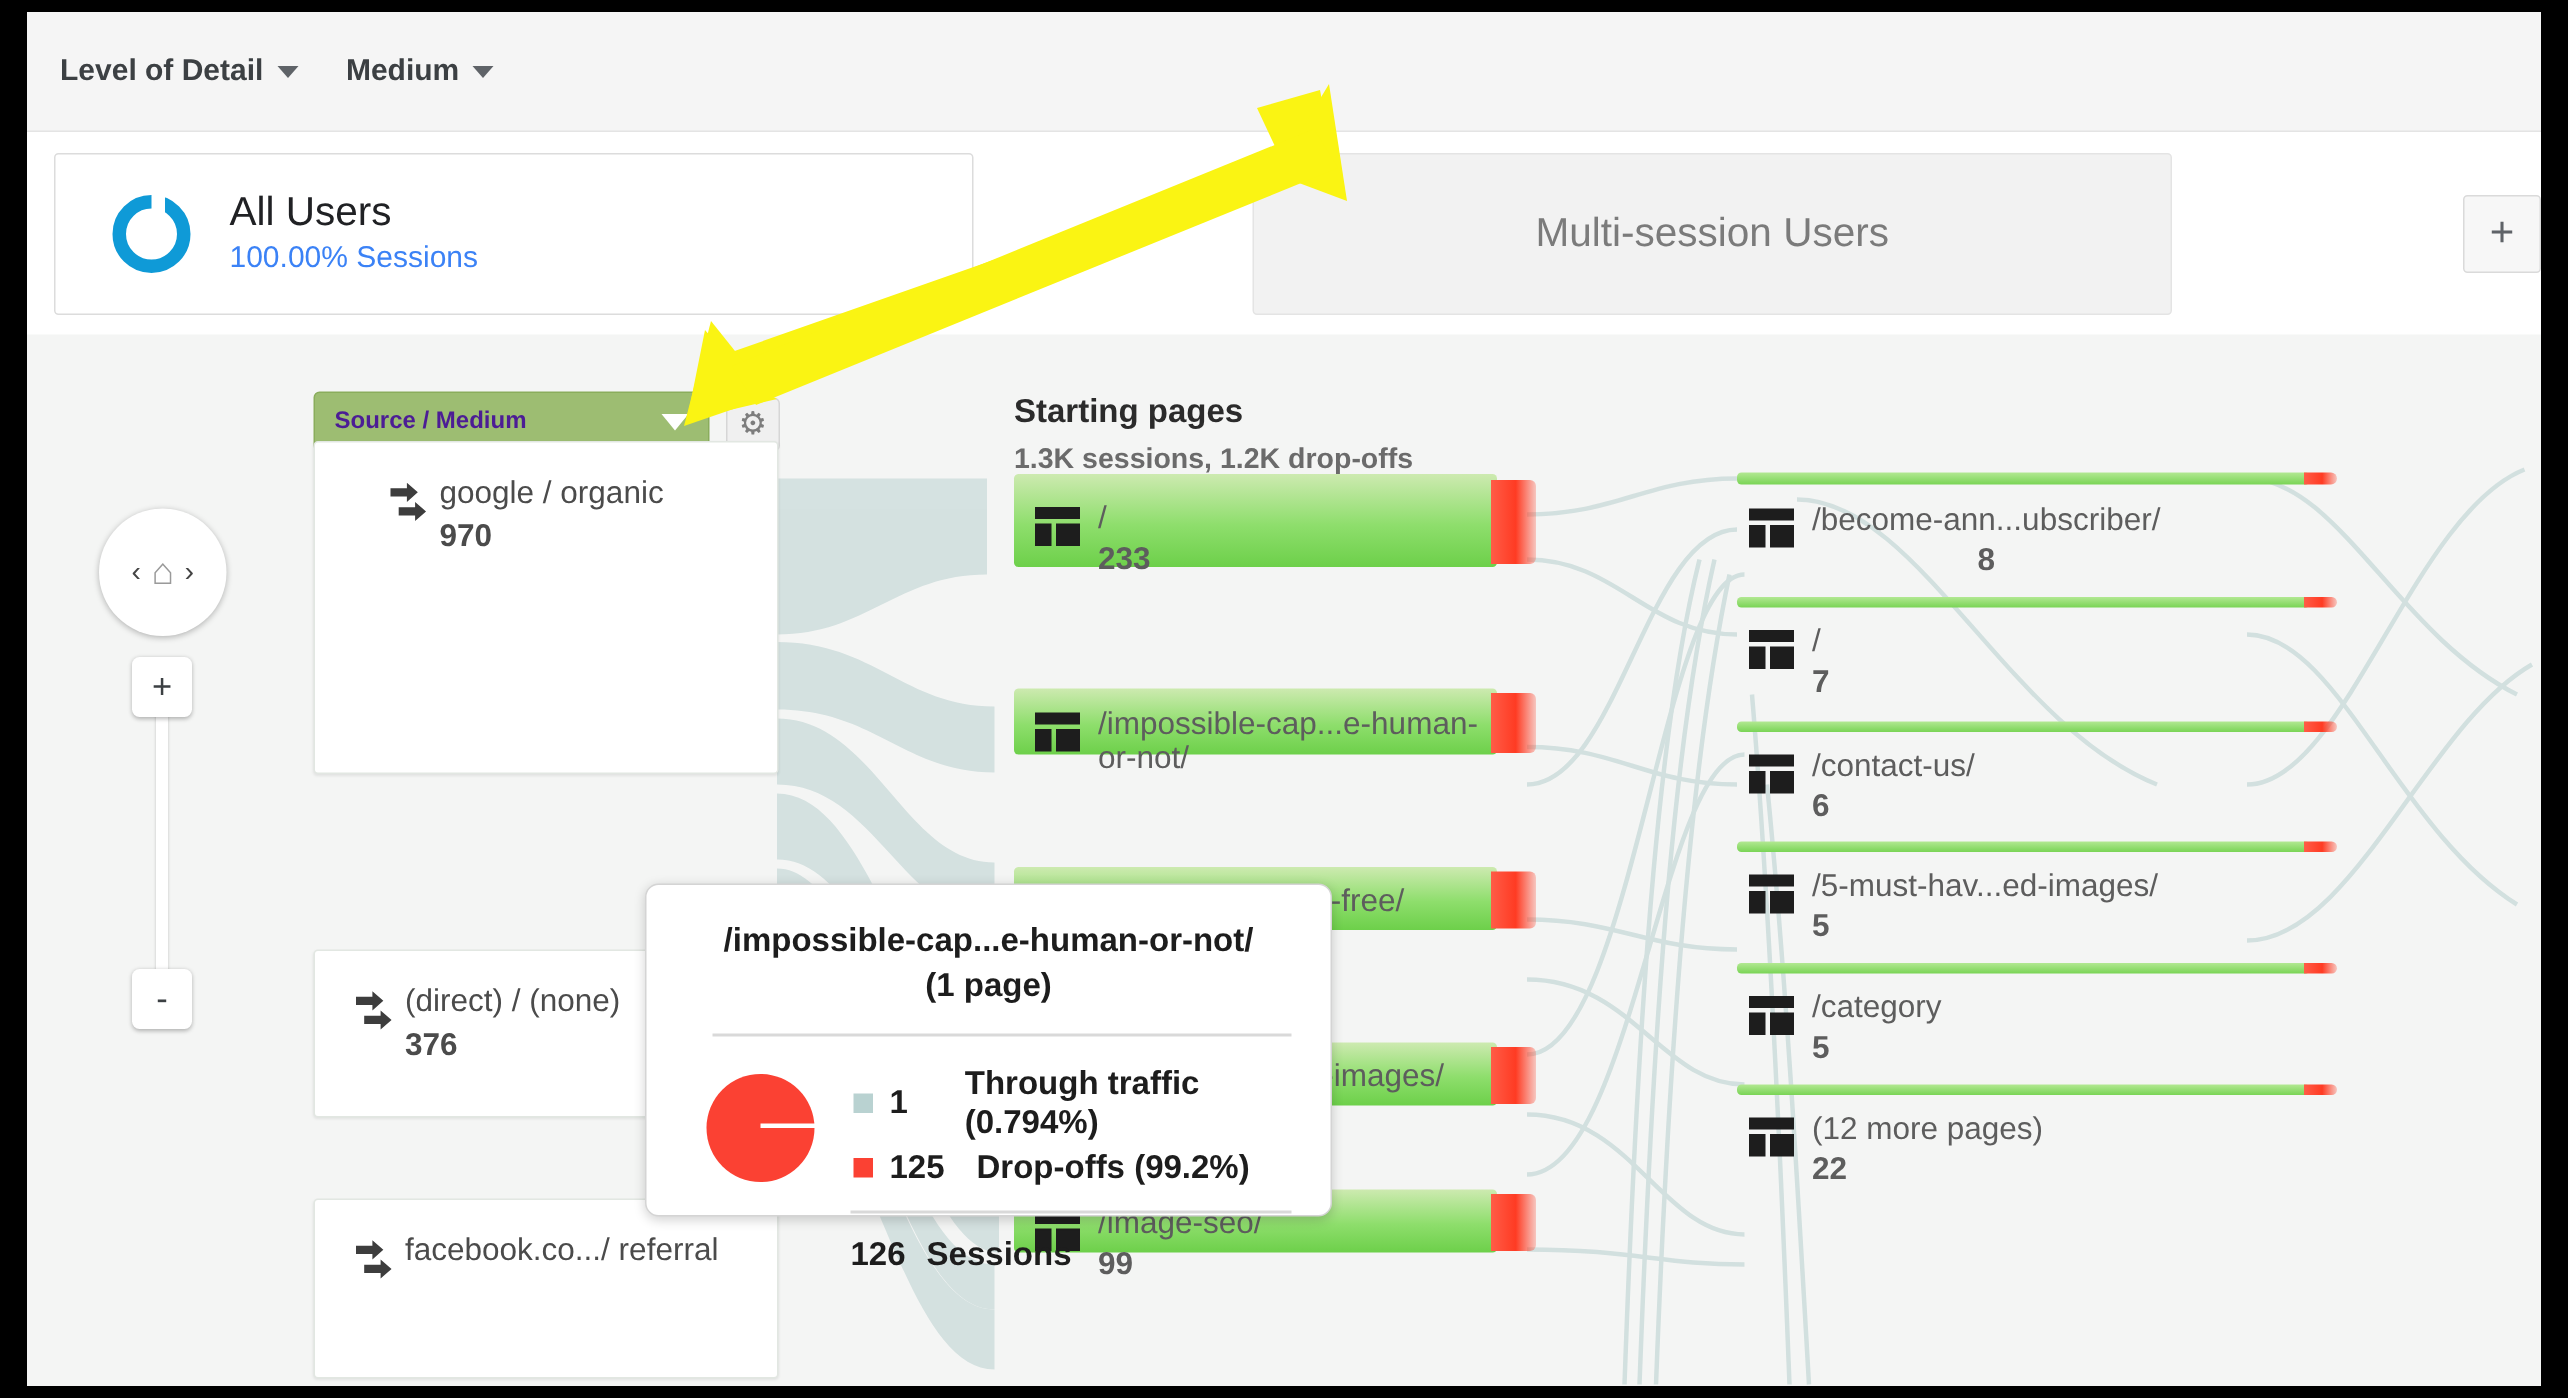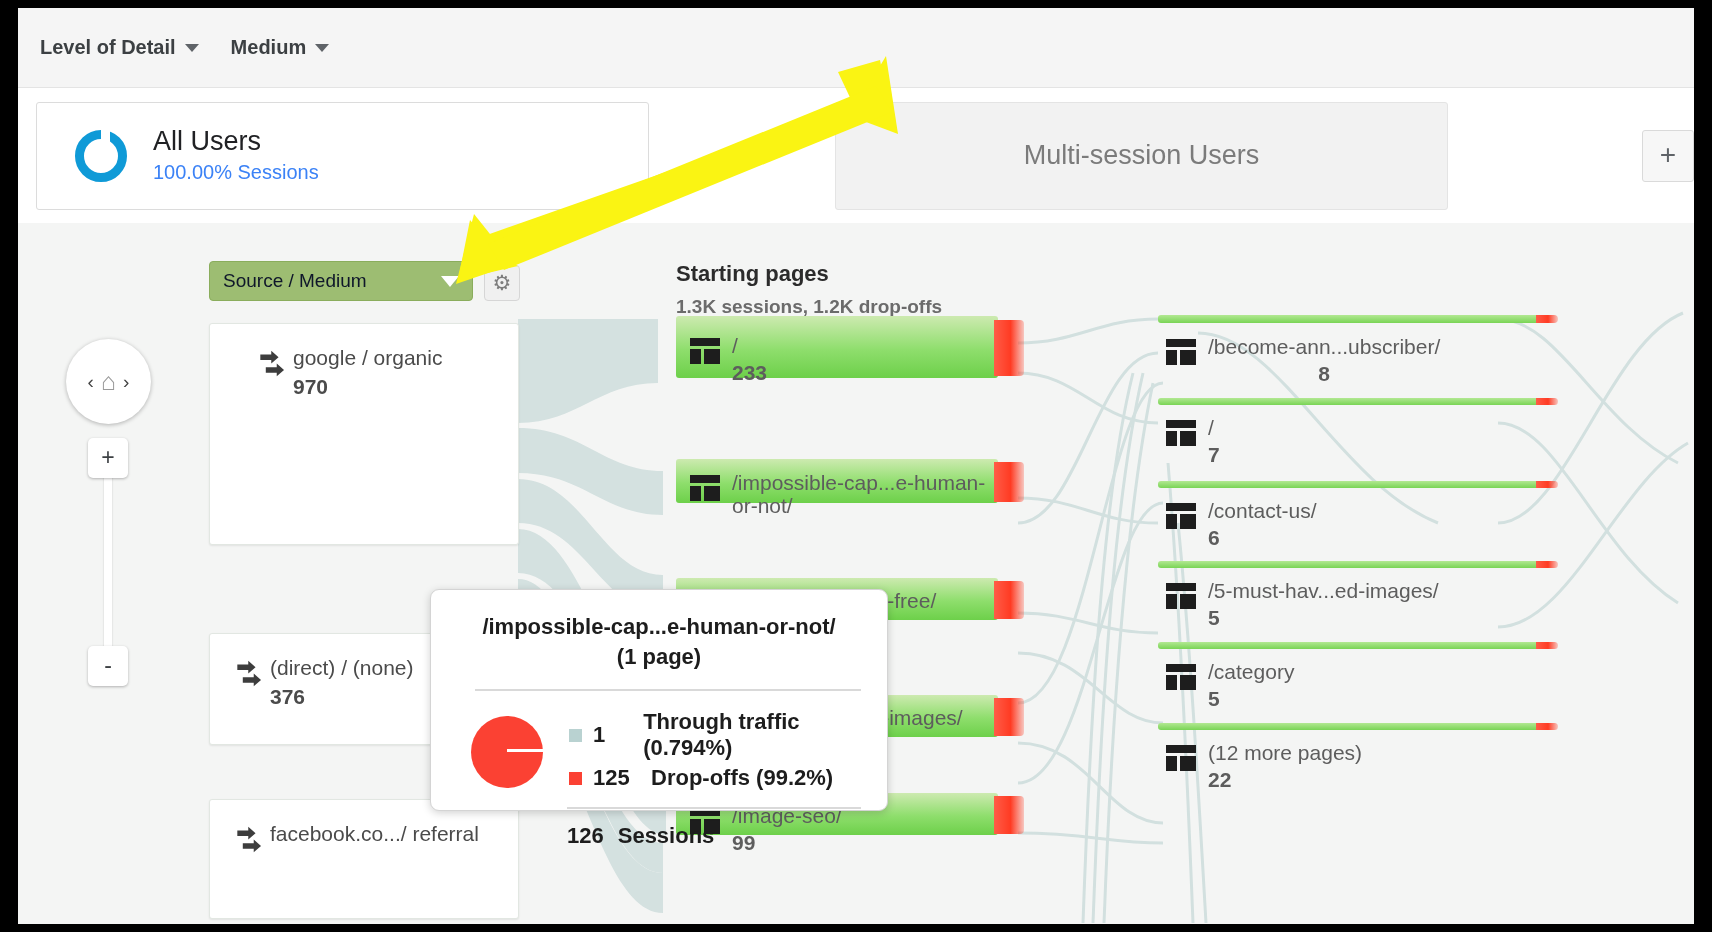--- a/index.html
+++ b/index.html
@@ -114,21 +114,21 @@
   .zbtn.minus { top: 423px; }
 
   
   .dim-select {
     position: absolute; left: 191px; top: 38px;
     width: 264px; height: 40px; border-radius: 4px;
     background: #9dbd72; border: 1px solid #8aad5c;
     display: flex; align-items: center; justify-content: space-between;
     padding: 0 13px; cursor: pointer;
   }
-  .dim-label { color: #0f172a; font-size: 19px; font-weight: normal; }
+  .dim-label { color: #4c1d95; font-size: 16px; font-weight: bold; }
   .dim-caret {
     width: 0; height: 0;
     border-left: 9px solid transparent;
     border-right: 9px solid transparent;
     border-top: 11px solid #ffffff;
   }
   .gear-btn {
     position: absolute; left: 466px; top: 42px;
     width: 36px; height: 36px; border-radius: 4px;
     background: #f0f0f0; border: 1px solid #d6d6d6;
@@ -313,21 +313,21 @@
       <span class="dim-label">Source / Medium</span>
       <span class="dim-caret"></span>
     </div>
     <div class="gear-btn">⚙</div>
 
     <div class="col-head" style="left:658px; top:38px;">
       <div class="ch-title">Starting pages</div>
       <div class="ch-sub">1.3K sessions, 1.2K drop-offs</div>
     </div>
 
-    <div class="src-card" style="top:100px; height:222px;padding-left:45px;">
+    <div class="src-card" style="top:71px; height:222px;padding-left:45px;">
       <div class="src-row">
         <svg class="arrows" width="34" height="34" viewBox="0 0 34 34">
           <path d="M2,6 L14,6 L14,2 L22,9 L14,16 L14,12 L2,12 Z" fill="#3d3d3d"></path>
           <path d="M8,20 L20,20 L20,16 L28,23 L20,30 L20,26 L8,26 Z" fill="#3d3d3d"></path>
         </svg>
         <div>
           <div class="src-label">google / organic</div>
           <div class="src-val">970</div>
         </div>
       </div>

